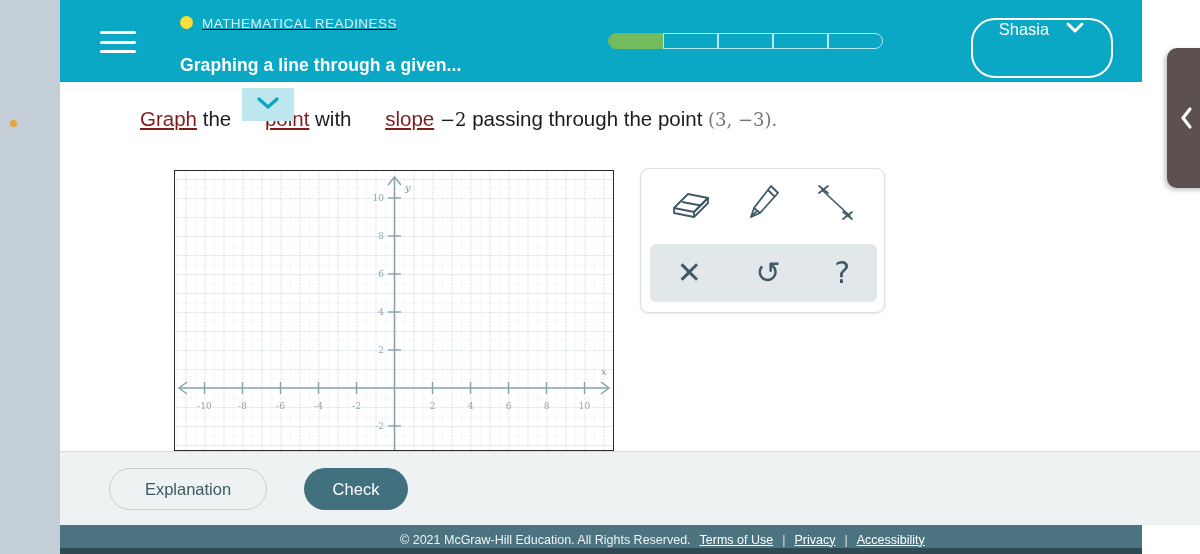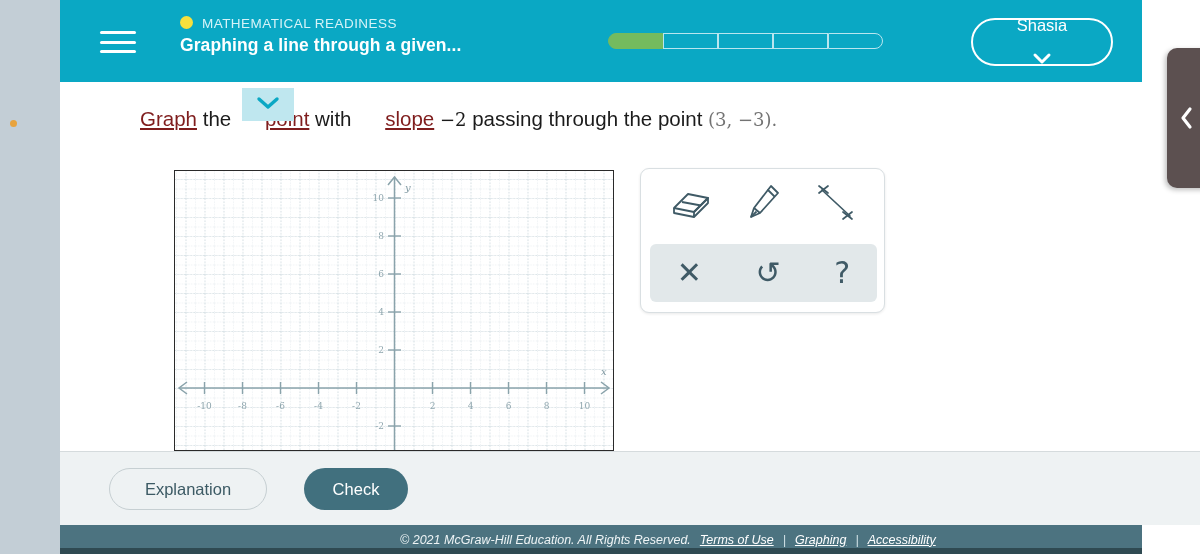--- a/index.html
+++ b/index.html
@@ -54,52 +54,51 @@
   .hamburger {
     position: absolute; left: 40px; top: 28px;
     width: 36px; height: 28px;
     display: flex; flex-direction: column; justify-content: space-between;
     padding: 3px 0;
     cursor: pointer;
   }
   .hamburger span { display: block; height: 3px; background: #fff; border-radius: 2px; }
 
   .title-block { position: absolute; left: 120px; top: 16px; }
-  .course-row { display: flex; gap: 9px; }
+  .course-row { display: flex; gap: 9px; text-decoration: underline; }
   .course-dot { width: 13px; height: 13px; border-radius: 50%; background: #f7e03d; }
   .course-name {
     color: #d6f3f8; font-size: 13.5px; letter-spacing: .45px; font-weight: 400;
   }
   .topic-name {
-    color: #ffffff; font-size: 17.5px; font-weight: bold; margin-top: 4px;
+    color: #ffffff; font-size: 17.5px; font-weight: bold; margin-top: 24px;
     letter-spacing: .1px;
   }
 
   
   .progress {
     position: absolute; left: 548px; top: 33px;
     display: flex; align-items: center;
   }
   .pill {
     width: 55px; height: 16px;
     border: 1.6px solid #b9e6ef;
     background: transparent;
   }
   .pill:first-child { border-radius: 9px 0 0 9px; }
   .pill:last-child  { border-radius: 0 9px 9px 0; }
   .pill.done { background: #74bb5e; border-color: #74bb5e; }
 
   
   .user-menu {
     position: absolute; left: 911px; top: 18px;
-    width: 142px; height: 48px;
+    width: 142px; height: 60px;
     border: 2px solid #ffffff; border-radius: 24px;
-    display: flex; align-items: center; justify-content: center; gap: 16px;
+    display: flex; justify-content: center; gap: 16px;
     cursor: pointer;
-    flex-direction: column;
   }
   .user-name { color: #fff; font-size: 16.5px; font-weight: 500; }
 
   
   .question {
     position: absolute; left: 52px; top: 106px;
     width: 980px;
     font-size: 20.5px; color: #1b1b1b; line-height: 1.3;
     white-space: nowrap;
   }
@@ -179,21 +178,20 @@
   }
 
   
   .footer {
     position: absolute; left: 0; top: 525px; width: 1082px; height: 29px;
     background: #4c7380;
     display: flex; align-items: center;
     padding-left: 340px; gap: 0;
     font-size: 12.5px; color: #eef4f5;
     overflow: hidden;
-    font-style: italic;
   }
   .footer-copy { white-space: nowrap; }
   .footer-link {
     color: #ffffff; text-decoration: underline; white-space: nowrap;
     cursor: pointer; margin: 0 9px; text-align: center;
   }
   .footer-sep { color: #cfe0e4; }
   .footer-strip {
     position: absolute; left: 0; top: 548px; width: 1082px; height: 6px;
     background: #2f4a52;
@@ -396,20 +394,20 @@
 
     <div class="bottom-bar">
       <div class="btn btn-explanation">Explanation</div>
       <div class="btn btn-check">Check</div>
     </div>
 
     <div class="footer">
       <span class="footer-copy">© 2021 McGraw-Hill Education. All Rights Reserved.</span>
       <span class="footer-link">Terms of Use</span>
       <span class="footer-sep">|</span>
-      <span class="footer-link">Graphing</span>
+      <span class="footer-link">Privacy</span>
       <span class="footer-sep">|</span>
       <span class="footer-link">Accessibility</span>
     </div>
     <div class="footer-strip"></div>
 
   </div>
 </div>
 
 </body></html>

